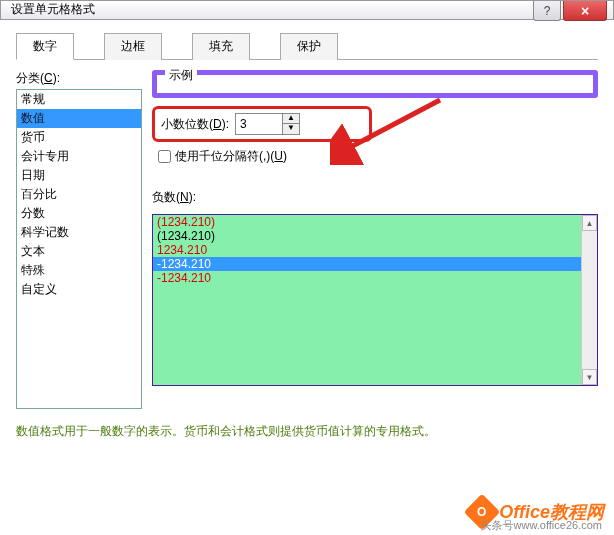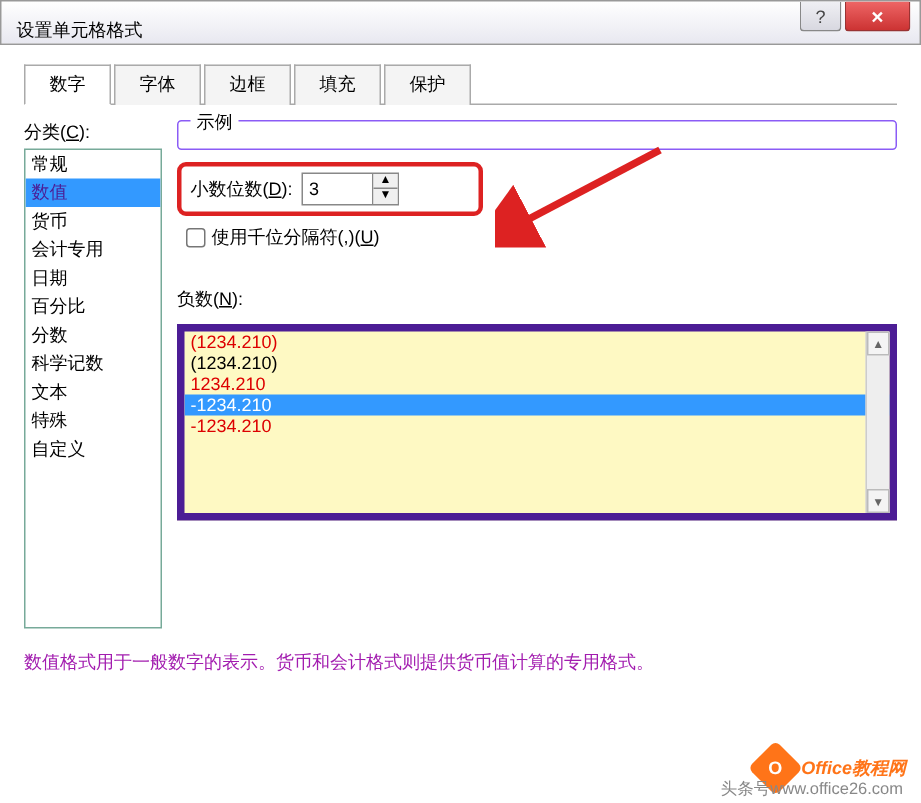--- a/index.html
+++ b/index.html
@@ -1,87 +1,86 @@
 <!DOCTYPE html>
 <html><head>
   <meta charset="utf-8">
   <style>
     * { box-sizing: border-box; margin: 0; padding: 0; font-family: "Microsoft YaHei", SimSun, sans-serif; font-size: 12px; }
     body { background: #fff; width: 614px; height: 535px; position: relative; overflow: hidden; }
     
-    .titlebar { height: 30px; background: linear-gradient(#fff, #e8e8f0); border: 1px solid #999; display: flex; align-items: flex-end; padding-left: 10px; position: relative; }
+    .titlebar { height: 20px; background: linear-gradient(#fff, #e8e8f0); border: 1px solid #999; display: flex; align-items: flex-start; padding-left: 10px; position: relative; }
     .titlebar-text { flex: 1; }
     .title-controls { display: flex; align-items: flex-start; position: absolute; right: 6px; top: 0; }
     .help-btn { width: 28px; height: 20px; background: linear-gradient(#f0f0f4,#d8d8e0); border: 1px solid #888; border-top: none; border-radius: 0 0 3px 3px; display: flex; align-items: center; justify-content: center; margin-right: 2px; color:#444; }
     .close-btn { width: 44px; height: 20px; background: linear-gradient(#e66,#c33); border: 1px solid #933; border-top:none; border-radius: 0 0 3px 3px; display: flex; align-items: center; justify-content: center; color: #fff; font-weight: bold; font-size: 14px; }
     
     .dialog-body { padding: 12px 16px; }
     
-    .tabs { display: flex; border-bottom: 1px solid #aaa; }
+    .tabs { display: flex; border-bottom: 1px solid #aaa; gap: 28px; }
     .tab { padding: 4px 16px; border: 1px solid #aaa; border-bottom: none; background: #f4f4f4; margin-right: 2px; cursor: pointer; position: relative; top: 1px; }
     .tab.active { background: #fff; border-bottom: 1px solid #fff; }
     
     .content { padding-top: 10px; display: flex; gap: 10px; }
     
-    .left-col { width: 92px; }
+    .left-col { width: 126px; }
     .category-label { margin-bottom: 2px; }
     .category-list { border: 1px solid #7a9; height: 320px; overflow: hidden; background: #fff; }
     .category-item { padding: 1px 4px; cursor: pointer; }
-    .category-item.selected { background: #3399ff; color: #4c1d95; }
+    .category-item.selected { background: #3399ff; color: #0f172a; }
     
     .right-col { flex: 1; }
-    .example-group { border: 1px solid #8b5cf6; border-radius: 3px; padding: 8px 10px 10px; margin-bottom: 8px; position: relative; }
+    .example-group { border: 5px solid #8b5cf6; border-radius: 3px; padding: 8px 10px 10px; margin-bottom: 8px; position: relative; }
     .example-value { margin-top: 6px; padding-left: 8px; }
     
-    .decimal-row { display: flex; align-items: center; gap: 6px; margin-bottom: 6px; border: 3px solid #d22; padding: 4px 6px; border-radius: 6px; width: 204px; }
+    .decimal-row { display: flex; align-items: center; gap: 6px; margin-bottom: 6px; border: 3px solid #d22; padding: 4px 6px; border-radius: 6px; width: 220px; }
     .decimal-label {}
     .spinner { display: flex; border: 1px solid #888; height: 22px; }
     .spinner input { width: 46px; border: none; padding: 0 4px; outline: none; }
     .spinner-btns { display: flex; flex-direction: column; border-left: 1px solid #888; }
     .spinner-btn { width: 16px; height: 10px; line-height: 8px; font-size: 8px; text-align: center; background: #f0f0f0; border-bottom: 1px solid #888; cursor: pointer; }
     .spinner-btn:last-child { border-bottom: none; }
     
     .thousands-row { display: flex; align-items: center; gap: 4px; margin-bottom: 24px; padding-left: 6px;}
     .thousands-row input[type=checkbox] { width: 13px; height: 13px; }
     
     .negative-label { margin-bottom: 8px; }
-    .negative-list { border: 5px solid #4c1d95; height: 131px; overflow: hidden; background: #fef9c3; position: relative; }
+    .negative-list { border: 1px solid #4c1d95; height: 172px; overflow: hidden; background: #86efac; position: relative; }
     .neg-item { padding: 0 4px; }
     .neg-red { color: #d00; }
     .neg-selected { background: #3399ff; color: #fff; }
     .neg-scrollbar { position: absolute; right: 0; top: 0; width: 16px; height: 100%; background: #eee; display: flex; flex-direction: column; justify-content: space-between; border-left: 1px solid #ccc;}
     .scroll-arrow { height: 16px; background: #f4f4f4; border: 1px solid #bbb; display:flex; align-items:center; justify-content:center; font-size:8px; color:#666;}
     
-    .description { margin-top: 14px; color: #a21caf; }
+    .description { margin-top: 14px; color: #4d7c0f; }
     
     .arrow-annotation { position: absolute; left: 330px; top: 95px; pointer-events: none; }
     
     .watermark { position: absolute; right: 10px; bottom: 10px; display: flex; align-items: center; gap: 4px; opacity: 0.9; }
     .wm-badge { width: 26px; height: 26px; background: #f60; border-radius: 4px; display: flex; align-items: center; justify-content: center; color: #fff; font-weight: bold; transform: rotate(45deg); }
     .wm-badge span { transform: rotate(-45deg); }
-    .wm-text { color: #f60; font-size: 12px; font-weight: bold; font-style: italic; }
+    .wm-text { color: #f60; font-size: 18px; font-weight: bold; font-style: italic; }
     .wm-sub { position: absolute; right: 12px; bottom: 2px; color: #888; font-size: 11px; }
     
     u { text-decoration: underline; }
   </style>
 </head>
 <body>
 
 <div class="titlebar">
   <span class="titlebar-text">设置单元格格式</span>
   <div class="title-controls">
     <div class="help-btn">?</div>
     <div class="close-btn">×</div>
   </div>
 </div>
 
 <div class="dialog-body">
   <div class="tabs">
     <div class="tab active">数字</div>
-    <div class="tab">字体</div>
     <div class="tab">边框</div>
     <div class="tab">填充</div>
     <div class="tab">保护</div>
   </div>
 
   <div class="content">
     <div class="left-col">
       <div class="category-label">分类(<u>C</u>):</div>
       <div class="category-list">
         <div class="category-item">常规</div>

